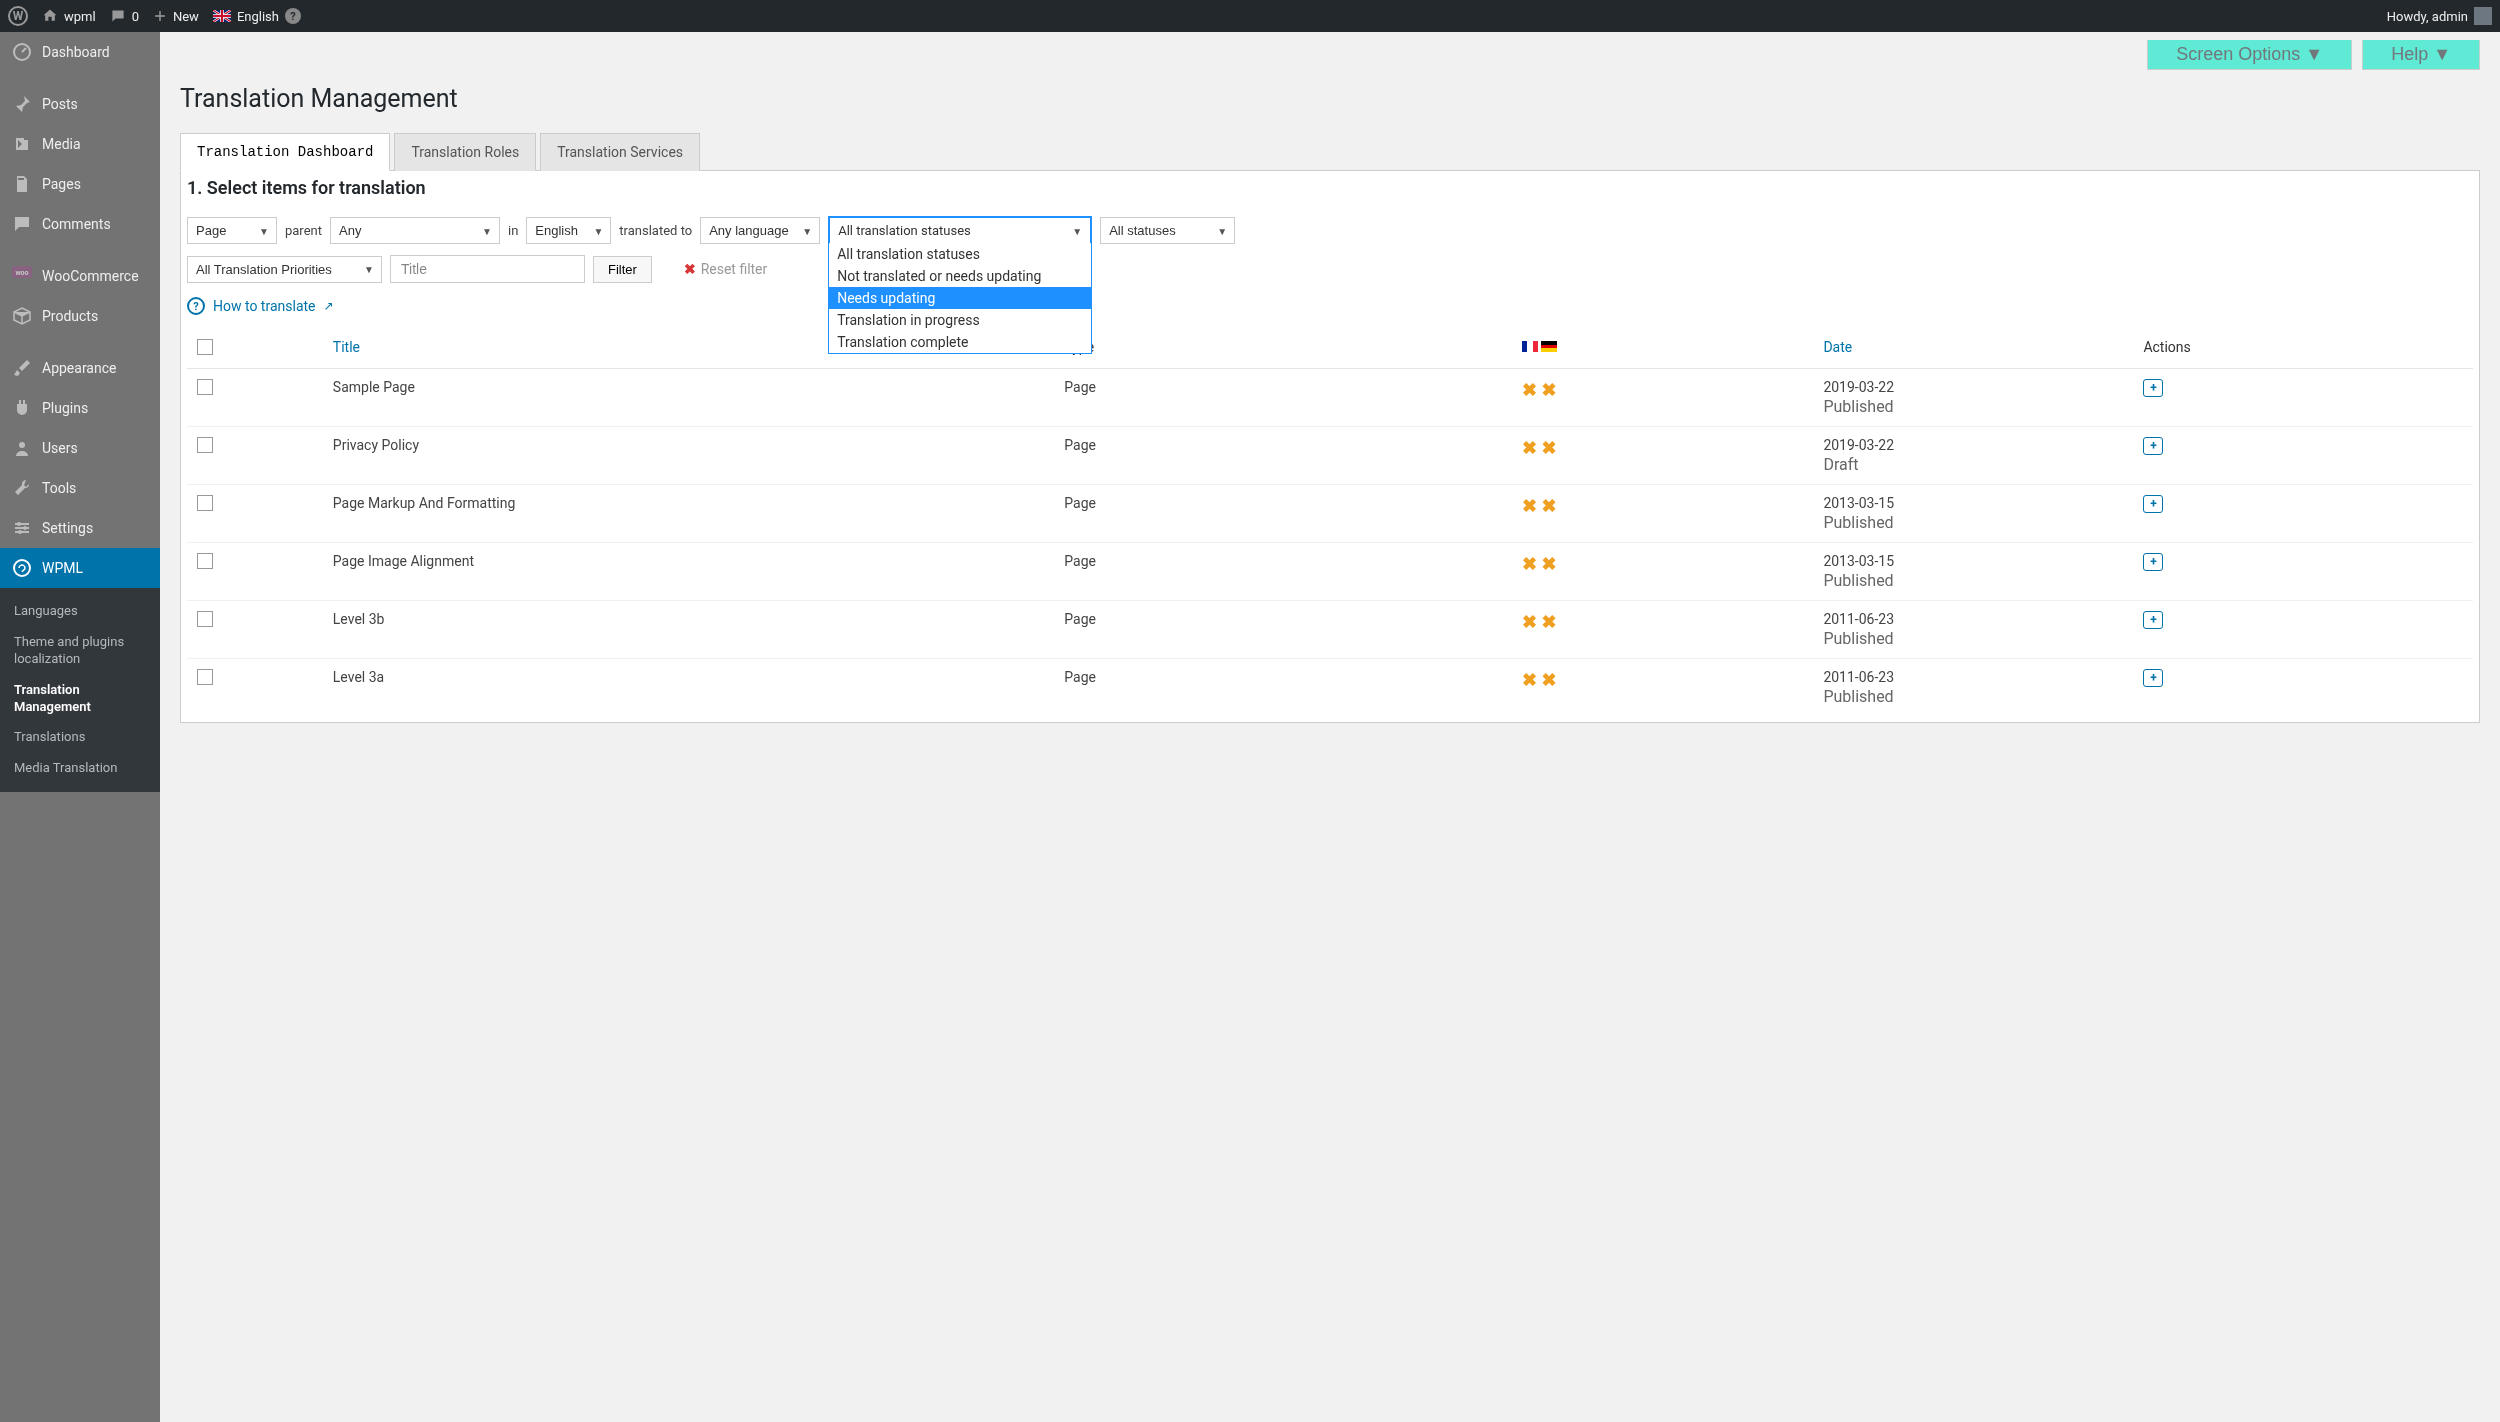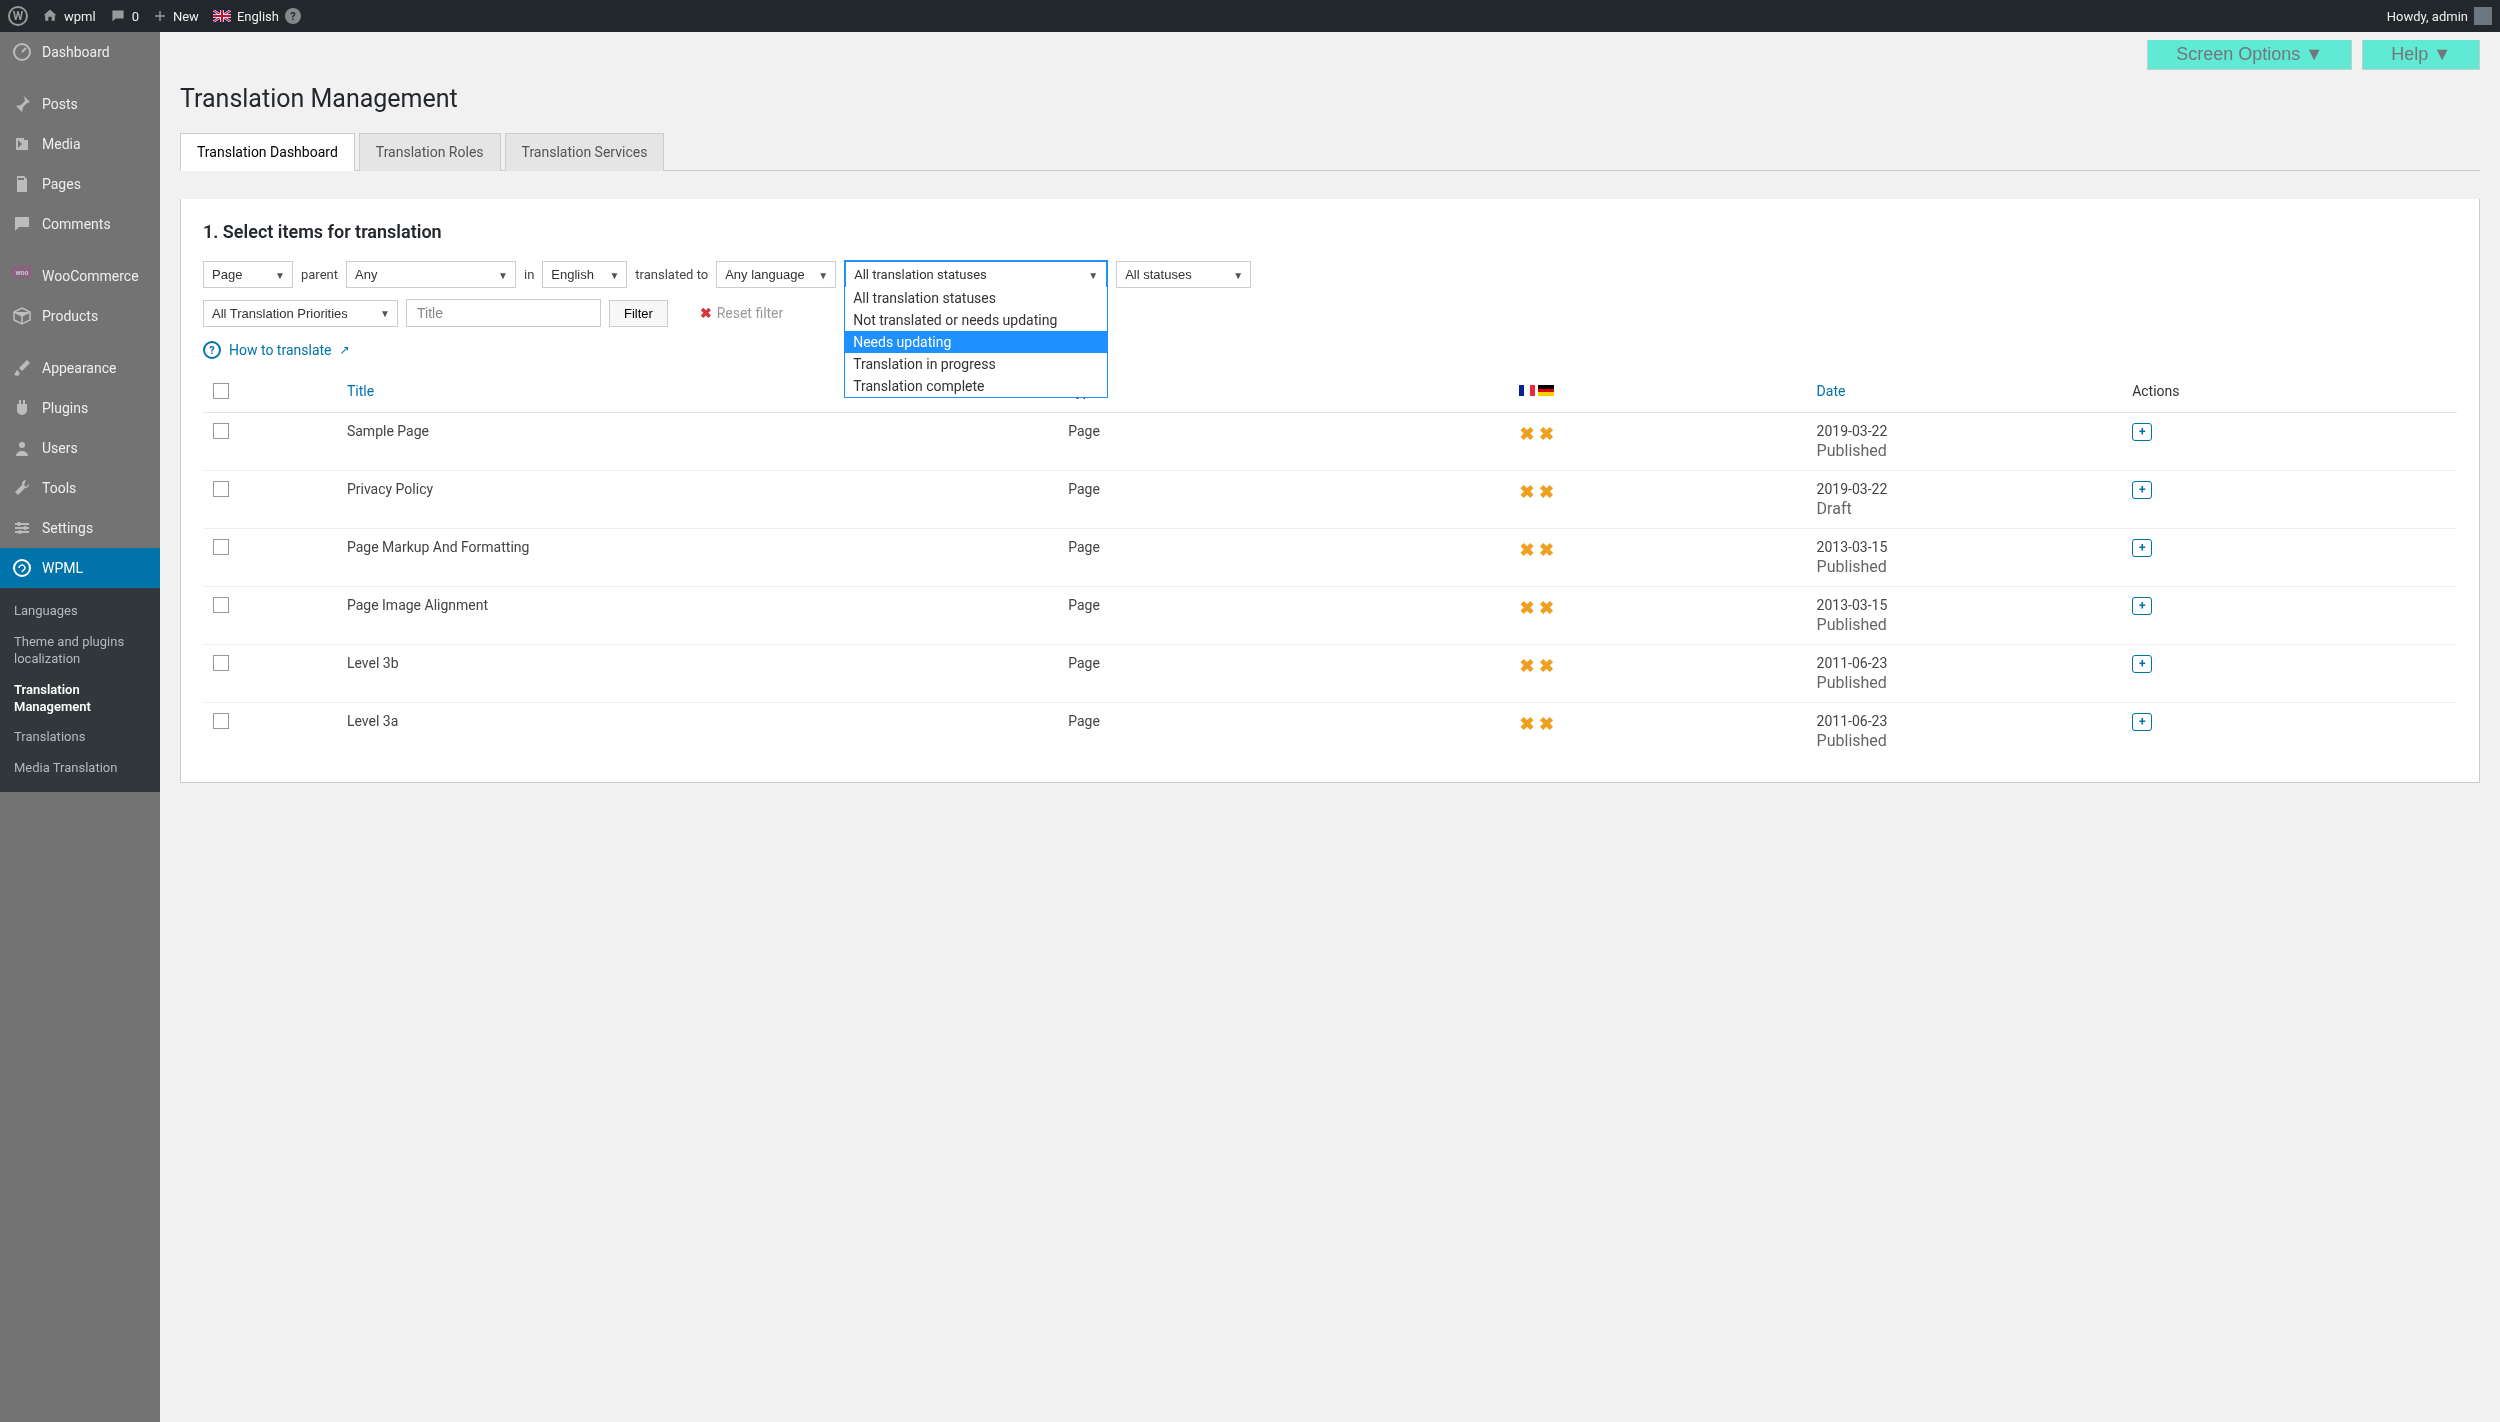--- a/index.html
+++ b/index.html
@@ -30,24 +30,24 @@
 
 
 .content { flex: 1; padding: 0 20px 20px; }
 .top-buttons { display: flex; justify-content: flex-end; gap: 10px; margin-top: 8px; }
 .btn-panel { background: #5eead4; border: 1px solid #ccc; padding: 4px 28px; font-size: 18px; color: #72777c; cursor: pointer; border-top: none; }
 .page-title { font-size: 25px; font-weight: 400; color: #23282d; margin: 14px 0 20px; }
 
 
 .tabs { display: flex; border-bottom: 1px solid #ccc; margin-bottom: 0; }
 .tab { padding: 10px 16px; background: #e5e5e5; border: 1px solid #ccc; border-bottom: none; margin-right: 4px; margin-bottom: -1px; cursor: pointer; font-size: 14px; color: #555; }
-.tab.active { background: #fff; border-bottom: 1px solid #fff; color: #000; }
-
-
-.panel { background: #fff; border: 1px solid #ccc; border-top: none; padding: 22px; margin-top: 28px; }
+.tab.active { background: #fff; border-bottom: 1px solid #fff; color: #000; font-family: Liberation Mono, monospace; }
+
+
+.panel { background: #fff; border: 1px solid #ccc; border-top: none; padding: 6px; }
 .section-title { font-size: 18px; font-weight: 600; color: #23282d; margin-bottom: 18px; }
 
 
 .filters { display: flex; flex-wrap: wrap; align-items: center; gap: 8px; margin-bottom: 10px; position: relative; }
 .filters-row2 { display: flex; align-items: center; gap: 8px; margin-bottom: 14px; }
 .select { border: 1px solid #ccc; padding: 5px 8px; font-size: 13px; background: #fff; color: #333; appearance: none; position: relative; }
 .select-wrap { position: relative; display: inline-block; }
 .select-wrap::after { content: '▼'; position: absolute; right: 8px; top: 50%; transform: translateY(-50%); font-size: 10px; pointer-events: none; color: #555; }
 .select-wrap .select { padding-right: 26px; }
 .filter-label { font-size: 13px; color: #444; }

